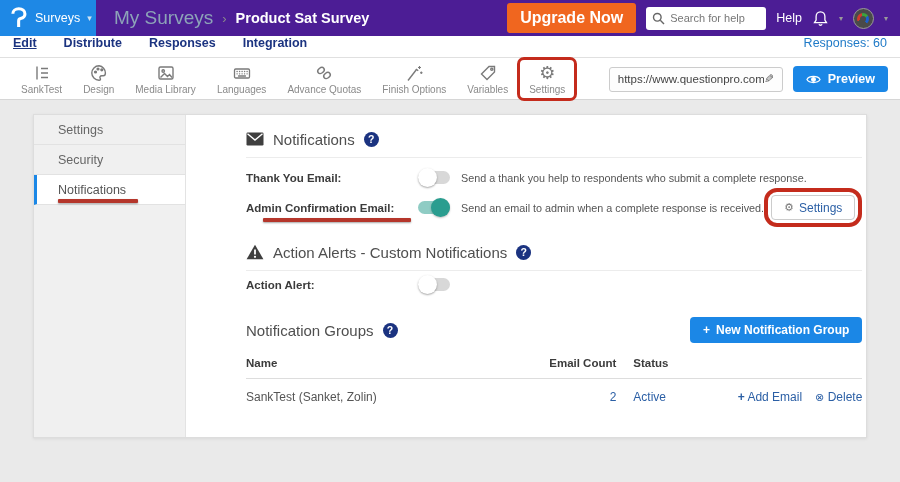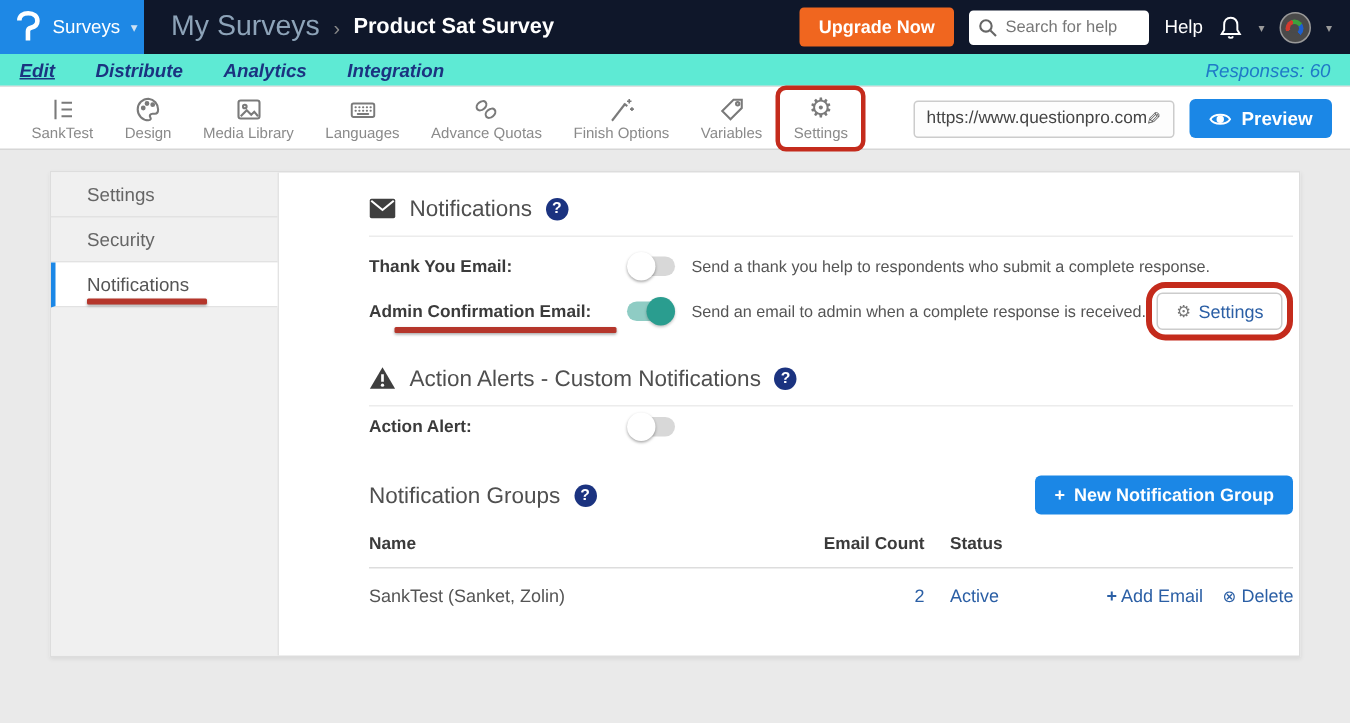--- a/index.html
+++ b/index.html
@@ -1,48 +1,48 @@
 <!DOCTYPE html>
 <html><head>
 <meta charset="utf-8">
 <style>
   * { margin:0; padding:0; box-sizing:border-box; }
   html,body { width:900px; height:482px; overflow:hidden; background:#eaeaea;
     font-family:"Liberation Sans", sans-serif; }
 
   
-  .header { position:absolute; top:0; left:0; width:900px; height:36px; background:#0f172a;
+  .header { position:absolute; top:0; left:0; width:900px; height:36px; background:#4c1d95;
     display:flex; align-items:center; }
   .logo-block { width:96px; height:36px; background:#1e88e5; display:flex; align-items:center;
     gap:7px; padding:0 0 0 10px; flex-shrink:0; cursor:pointer; }
   .surveys-label { color:#fff; font-size:12.5px; }
   .caret { color:#cfe2f3; font-size:9px; }
   .breadcrumb { display:flex; align-items:center; gap:9px; margin-left:18px; }
   .bc-parent { color:#8da3b8; font-size:19px; }
   .bc-sep { color:#8a8a8a; font-size:13px; }
   .bc-current { color:#fff; font-size:14.5px; font-weight:bold; }
   .header-right { margin-left:auto; display:flex; align-items:center; gap:10px; padding-right:12px; }
-  .upgrade-btn { background:#f0661f; color:#fff; font-size:12px; font-weight:bold;
+  .upgrade-btn { background:#f0661f; color:#fff; font-size:16px; font-weight:bold;
     padding:6px 13px; border-radius:3px; border:none; cursor:pointer; }
   .search-box { width:120px; height:23px; background:#fff; border-radius:3px;
     display:flex; align-items:center; padding:0 6px; gap:5px; }
   .search-box input { border:none; outline:none; width:92px; font-size:11px; color:#444;
     font-family:"Liberation Sans", sans-serif; }
   .search-box input::placeholder { color:#777; }
   .help-label { color:#fff; font-size:12.5px; cursor:pointer; }
   .icon-caret { color:#9a9a9a; font-size:8px; }
   .avatar { width:21px; height:21px; border-radius:50%; background:#4a4a4a;
     border:1.5px solid #9a9a9a; position:relative; overflow:hidden; cursor:pointer; }
   .avatar-arc { position:absolute; left:3.5px; top:4px; width:12px; height:12px; border-radius:50%;
     background:conic-gradient(from 250deg,#d23a2e 0 95deg,#3ca23c 95deg 170deg,#1b5fd0 170deg 250deg,transparent 250deg 360deg); }
   .avatar-arc::after { content:""; position:absolute; inset:3px; background:#4a4a4a; border-radius:50%; }
 
   
-  .nav { position:absolute; top:36px; left:0; width:900px; height:22px; background:#5eead4;
-    border-bottom:1px solid #e0e0e0; display:flex; align-items:center; padding:0 13px;font-style:italic; }
+  .nav { position:absolute; top:36px; left:0; width:900px; height:22px; background:#ffffff;
+    border-bottom:1px solid #e0e0e0; display:flex; padding:0 13px; }
   .nav-tab { font-size:12.5px; font-weight:bold; color:#1b3380; margin-right:27px; cursor:pointer; }
   .nav-tab.active { text-decoration:underline; }
   .responses { margin-left:auto; color:#1f7ac7; font-size:12.5px; }
 
   
   .toolbar { position:absolute; top:58px; left:0; width:900px; height:42px; background:#fff;
     border-bottom:1px solid #d6d6d6; display:flex; align-items:flex-start; padding:4px 12px 0 14px; }
   .tool-item { display:flex; flex-direction:column; align-items:center; gap:1px;
     padding:1px 7px; margin-right:7px; cursor:pointer; }
   .ticon { height:20px; display:flex; align-items:center; justify-content:center; color:#7a7a7a; }
@@ -154,21 +154,21 @@
     <span class="avatar">
         <span class="avatar-arc"></span>
       </span>
     <span class="icon-caret">▾</span>
   </div>
 </div>
 
 <div class="nav">
   <span class="nav-tab active">Edit</span>
   <span class="nav-tab">Distribute</span>
-  <span class="nav-tab">Analytics</span>
+  <span class="nav-tab">Responses</span>
   <span class="nav-tab">Integration</span>
   <span class="responses">Responses: 60</span>
 </div>
 
 <div class="toolbar">
   <div class="tool-item">
     <span class="ticon">
       <svg width="20" height="20" viewBox="0 0 20 20" fill="none" stroke="#7a7a7a" stroke-width="1.4">
         <path d="M5 3.5 v13"></path>
           <path d="M9 5.5 h7 M9 10 h7 M9 14.5 h7"></path>

